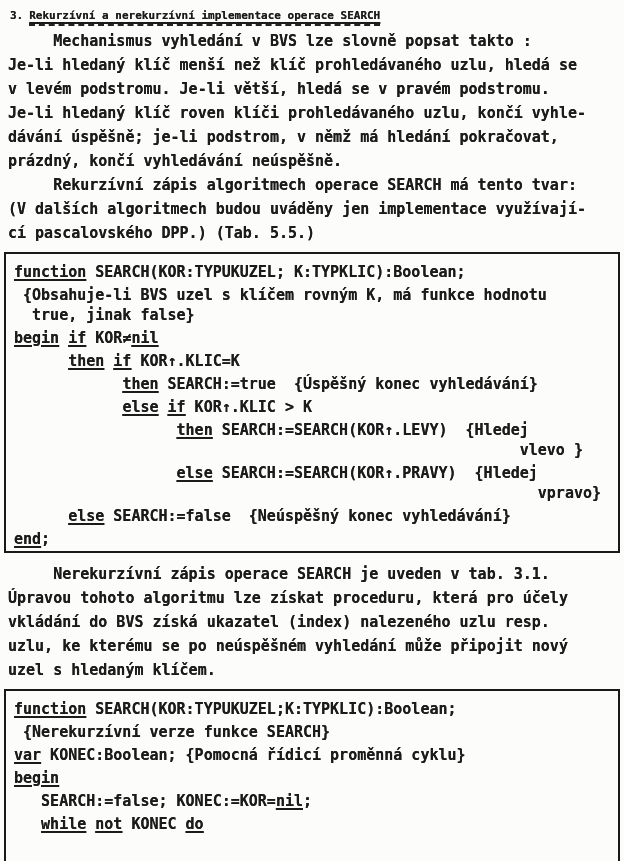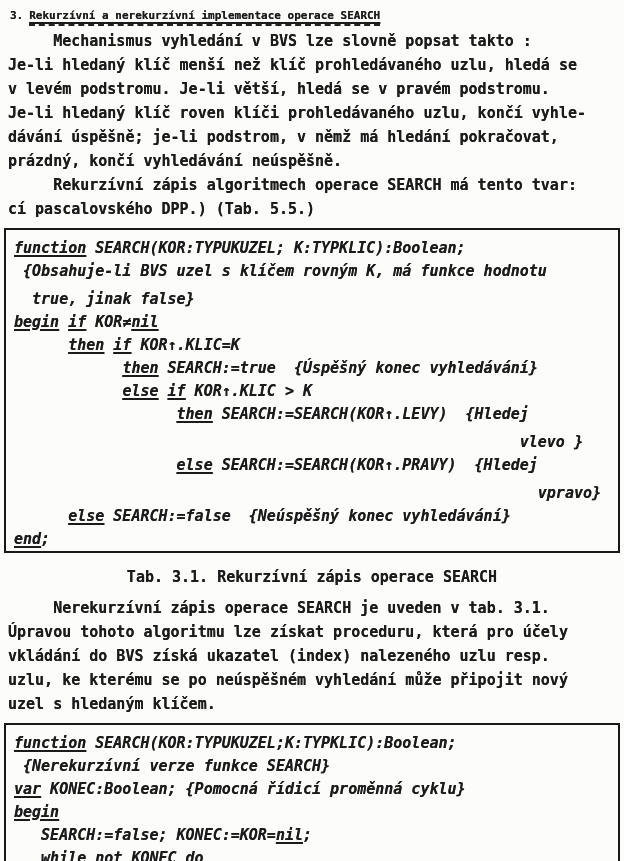--- a/index.html
+++ b/index.html
@@ -34,22 +34,22 @@
   .para.p1 { margin-top:3px; }
   .para .line { height:24px; line-height:24px; }
   .code-box {
     margin:7px 4px 0 4px;
     border:2px solid #191919;
     padding:3px 8px 4px 8px;
     white-space:pre;
     background:transparent;
   }
   .code-box.cut { border-bottom:none; height:200px; }
-  .code-line { line-height:16px; margin-top:7px;font-style:italic; }
-  .code-line.cont { margin-top:12px; }
+  .code-line { line-height:16px; margin-top:7px; }
+  .code-line.cont { margin-top:4px; }
   .code-line .u {
     text-decoration:underline;
     text-decoration-thickness:1.5px;
     text-underline-offset:2px;
   }
   .caption {
     margin-top:14px;
     text-align:center;
     height:20px; line-height:20px;
   }
@@ -57,23 +57,22 @@
 </style>
 </head>
 <body>
 
 <div class="page">
 
   <div class="heading"><span class="num">3.</span><span class="title">Rekurzívní a nerekurzívní implementace operace SEARCH</span></div>
 
   <div class="para p1"><div class="line">     Mechanismus vyhledání v BVS lze slovně popsat takto :</div><div class="line">Je-li hledaný klíč menší než klíč prohledávaného uzlu, hledá se</div><div class="line">v levém podstromu. Je-li větší, hledá se v pravém podstromu.</div><div class="line">Je-li hledaný klíč roven klíči prohledávaného uzlu, končí vyhle-</div><div class="line">dávání úspěšně; je-li podstrom, v němž má hledání pokračovat,</div><div class="line">prázdný, končí vyhledávání neúspěšně.</div></div>
 
-  <div class="para p2"><div class="line">     Rekurzívní zápis algoritmech operace SEARCH má tento tvar:</div><div class="line">cí pascalovského DPP.) (Tab. 5.5.)</div></div>
+  <div class="para p2"><div class="line">     Rekurzívní zápis algoritmech operace SEARCH má tento tvar:</div><div class="line">(V dalších algoritmech budou uváděny jen implementace využívají-</div><div class="line">cí pascalovského DPP.) (Tab. 5.5.)</div></div>
 
   <div class="code-box"><div class="code-line"><span class="u">function</span><span> SEARCH(KOR:TYPUKUZEL; K:TYPKLIC):Boolean;</span></div><div class="code-line"><span> {Obsahuje-li BVS uzel s klíčem rovným K, má funkce hodnotu</span></div><div class="code-line cont"><span>  true, jinak false}</span></div><div class="code-line"><span class="u">begin</span><span> </span><span class="u">if</span><span> KOR≠</span><span class="u">nil</span></div><div class="code-line"><span>      </span><span class="u">then</span><span> </span><span class="u">if</span><span> KOR↑.KLIC=K</span></div><div class="code-line"><span>            </span><span class="u">then</span><span> SEARCH:=true  {Úspěšný konec vyhledávání}</span></div><div class="code-line"><span>            </span><span class="u">else</span><span> </span><span class="u">if</span><span> KOR↑.KLIC &gt; K</span></div><div class="code-line"><span>                  </span><span class="u">then</span><span> SEARCH:=SEARCH(KOR↑.LEVY)  {Hledej</span></div><div class="code-line cont"><span>                                                        vlevo }</span></div><div class="code-line"><span>                  </span><span class="u">else</span><span> SEARCH:=SEARCH(KOR↑.PRAVY)  {Hledej</span></div><div class="code-line cont"><span>                                                          vpravo}</span></div><div class="code-line"><span>      </span><span class="u">else</span><span> SEARCH:=false  {Neúspěšný konec vyhledávání}</span></div><div class="code-line"><span class="u">end</span><span>;</span></div></div>
 
-  <div class="caption">Tab. 3.1. Rekurzívní zápis operace SEARCH</div>
 
   <div class="para p3"><div class="line">     Nerekurzívní zápis operace SEARCH je uveden v tab. 3.1.</div><div class="line">Úpravou tohoto algoritmu lze získat proceduru, která pro účely</div><div class="line">vkládání do BVS získá ukazatel (index) nalezeného uzlu resp.</div><div class="line">uzlu, ke kterému se po neúspěšném vyhledání může připojit nový</div><div class="line">uzel s hledaným klíčem.</div></div>
 
   <div class="code-box cut"><div class="code-line"><span class="u">function</span><span> SEARCH(KOR:TYPUKUZEL;K:TYPKLIC):Boolean;</span></div><div class="code-line"><span> {Nerekurzívní verze funkce SEARCH}</span></div><div class="code-line"><span class="u">var</span><span> KONEC:Boolean; {Pomocná řídicí proměnná cyklu}</span></div><div class="code-line"><span class="u">begin</span></div><div class="code-line"><span>   SEARCH:=false; KONEC:=KOR=</span><span class="u">nil</span><span>;</span></div><div class="code-line"><span>   </span><span class="u">while</span><span> </span><span class="u">not</span><span> KONEC </span><span class="u">do</span></div></div>
 
 </div>
 
 </body></html>

